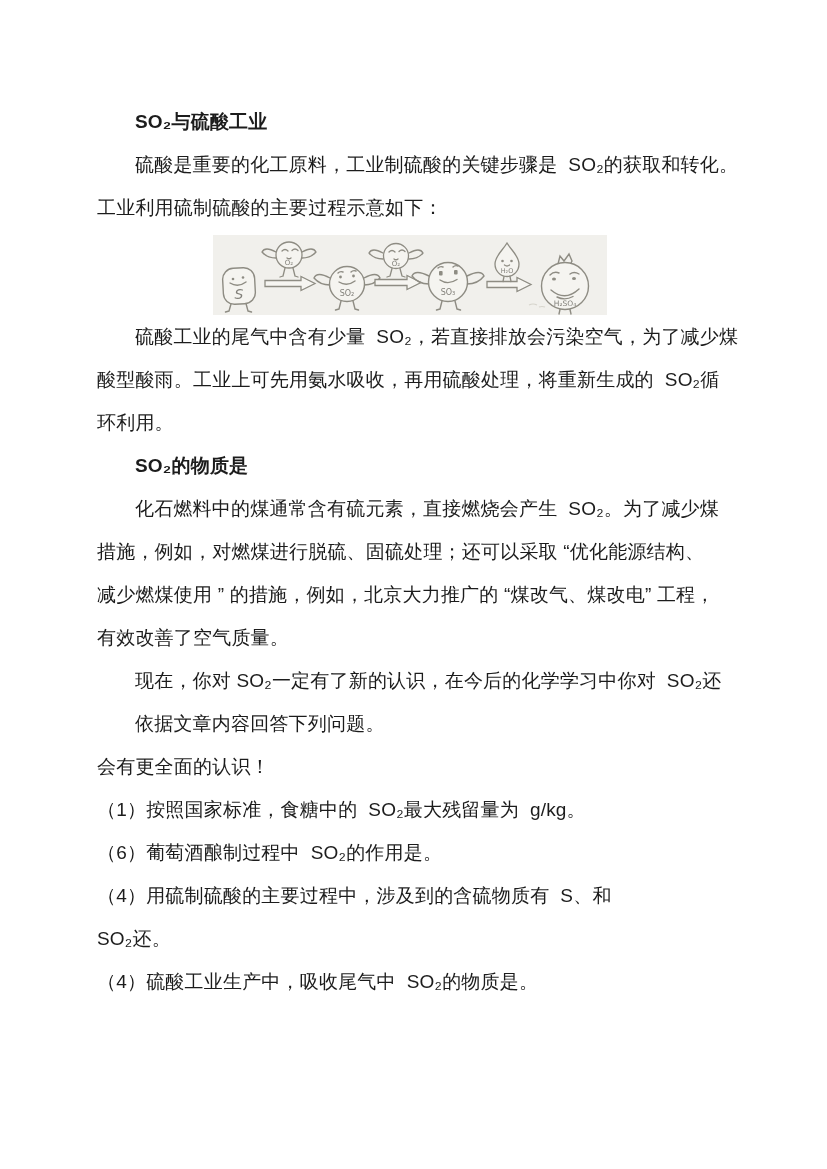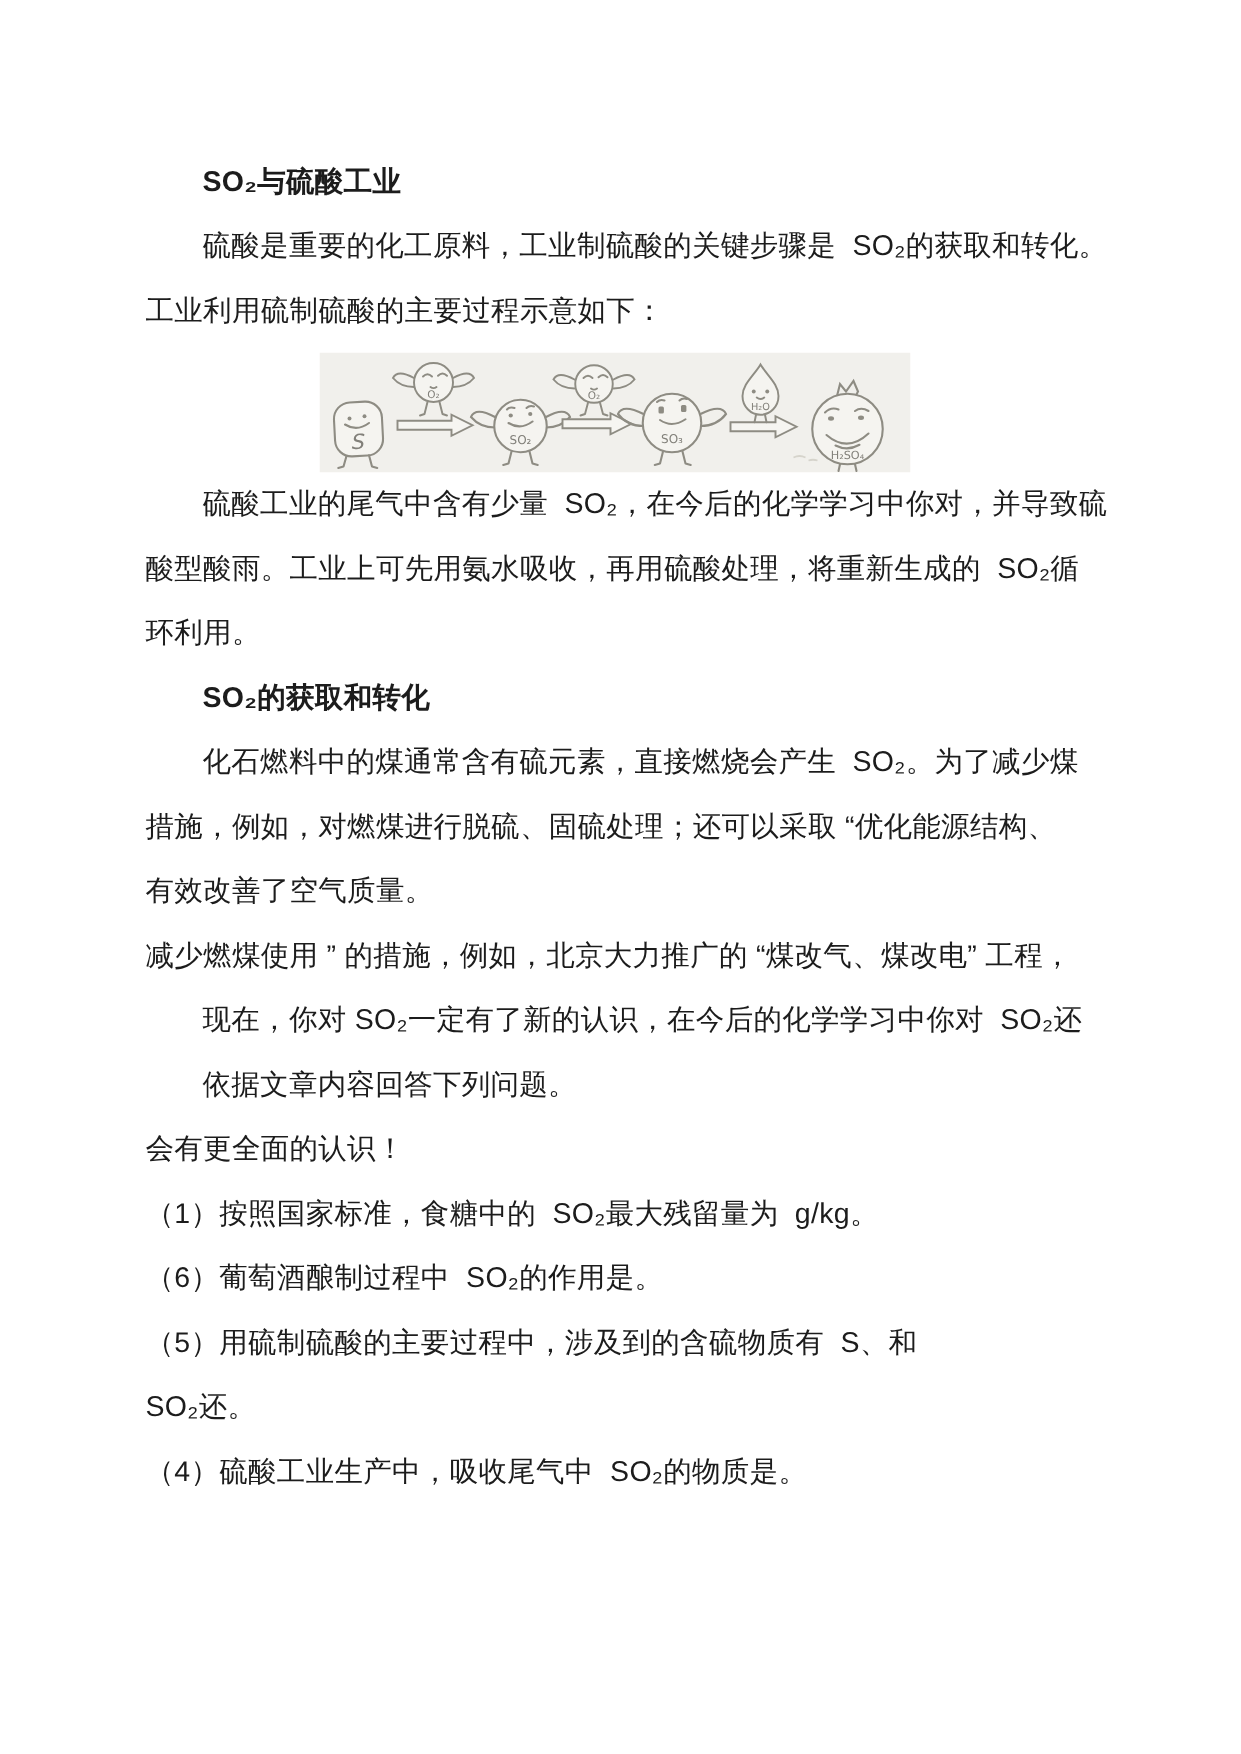--- a/index.html
+++ b/index.html
@@ -134,34 +134,34 @@
           <path d="M344,62 Q352,66 360,61.5"></path>
           <path d="M347,74.5 L346,79"></path>
           <path d="M357,74.5 L358,79"></path>
           <text class="fig-label" x="352" y="71" font-size="7.5">H₂SO₄</text>
         </g>
 
         <path d="M316,70 q4,-2 8,0 M326,72 q3,-1 6,0" stroke="#d6d4cc" fill="none" stroke-width="1.2"></path>
       </svg>
     </figure>
 
-    <div class="line indent">硫酸工业的尾气中含有少量  SO₂，在今后的化学学习中你对，并导致硫</div>
+    <div class="line indent">硫酸工业的尾气中含有少量  SO₂，若直接排放会污染空气，为了减少煤</div>
     <div class="line">酸型酸雨。工业上可先用氨水吸收，再用硫酸处理，将重新生成的  SO₂循</div>
     <div class="line">环利用。</div>
 
-    <div class="line heading indent">SO₂的获取和转化</div>
+    <div class="line heading indent">SO₂的物质是</div>
     <div class="line indent">化石燃料中的煤通常含有硫元素，直接燃烧会产生  SO₂。为了减少煤</div>
     <div class="line">措施，例如，对燃煤进行脱硫、固硫处理；还可以采取 “优化能源结构、</div>
+    <div class="line">减少燃煤使用 ” 的措施，例如，北京大力推广的 “煤改气、煤改电” 工程，</div>
     <div class="line">有效改善了空气质量。</div>
-    <div class="line">减少燃煤使用 ” 的措施，例如，北京大力推广的 “煤改气、煤改电” 工程，</div>
 
     <div class="line indent">现在，你对 SO₂一定有了新的认识，在今后的化学学习中你对  SO₂还</div>
     <div class="line indent">依据文章内容回答下列问题。</div>
     <div class="line">会有更全面的认识！</div>
 
     <div class="line">（1）按照国家标准，食糖中的  SO₂最大残留量为  g/kg。</div>
     <div class="line">（6）葡萄酒酿制过程中  SO₂的作用是。</div>
-    <div class="line">（5）用硫制硫酸的主要过程中，涉及到的含硫物质有  S、和</div>
+    <div class="line">（4）用硫制硫酸的主要过程中，涉及到的含硫物质有  S、和</div>
     <div class="line">SO₂还。</div>
     <div class="line">（4）硫酸工业生产中，吸收尾气中  SO₂的物质是。</div>
 
   </div>
 </div>
 
 </body></html>

